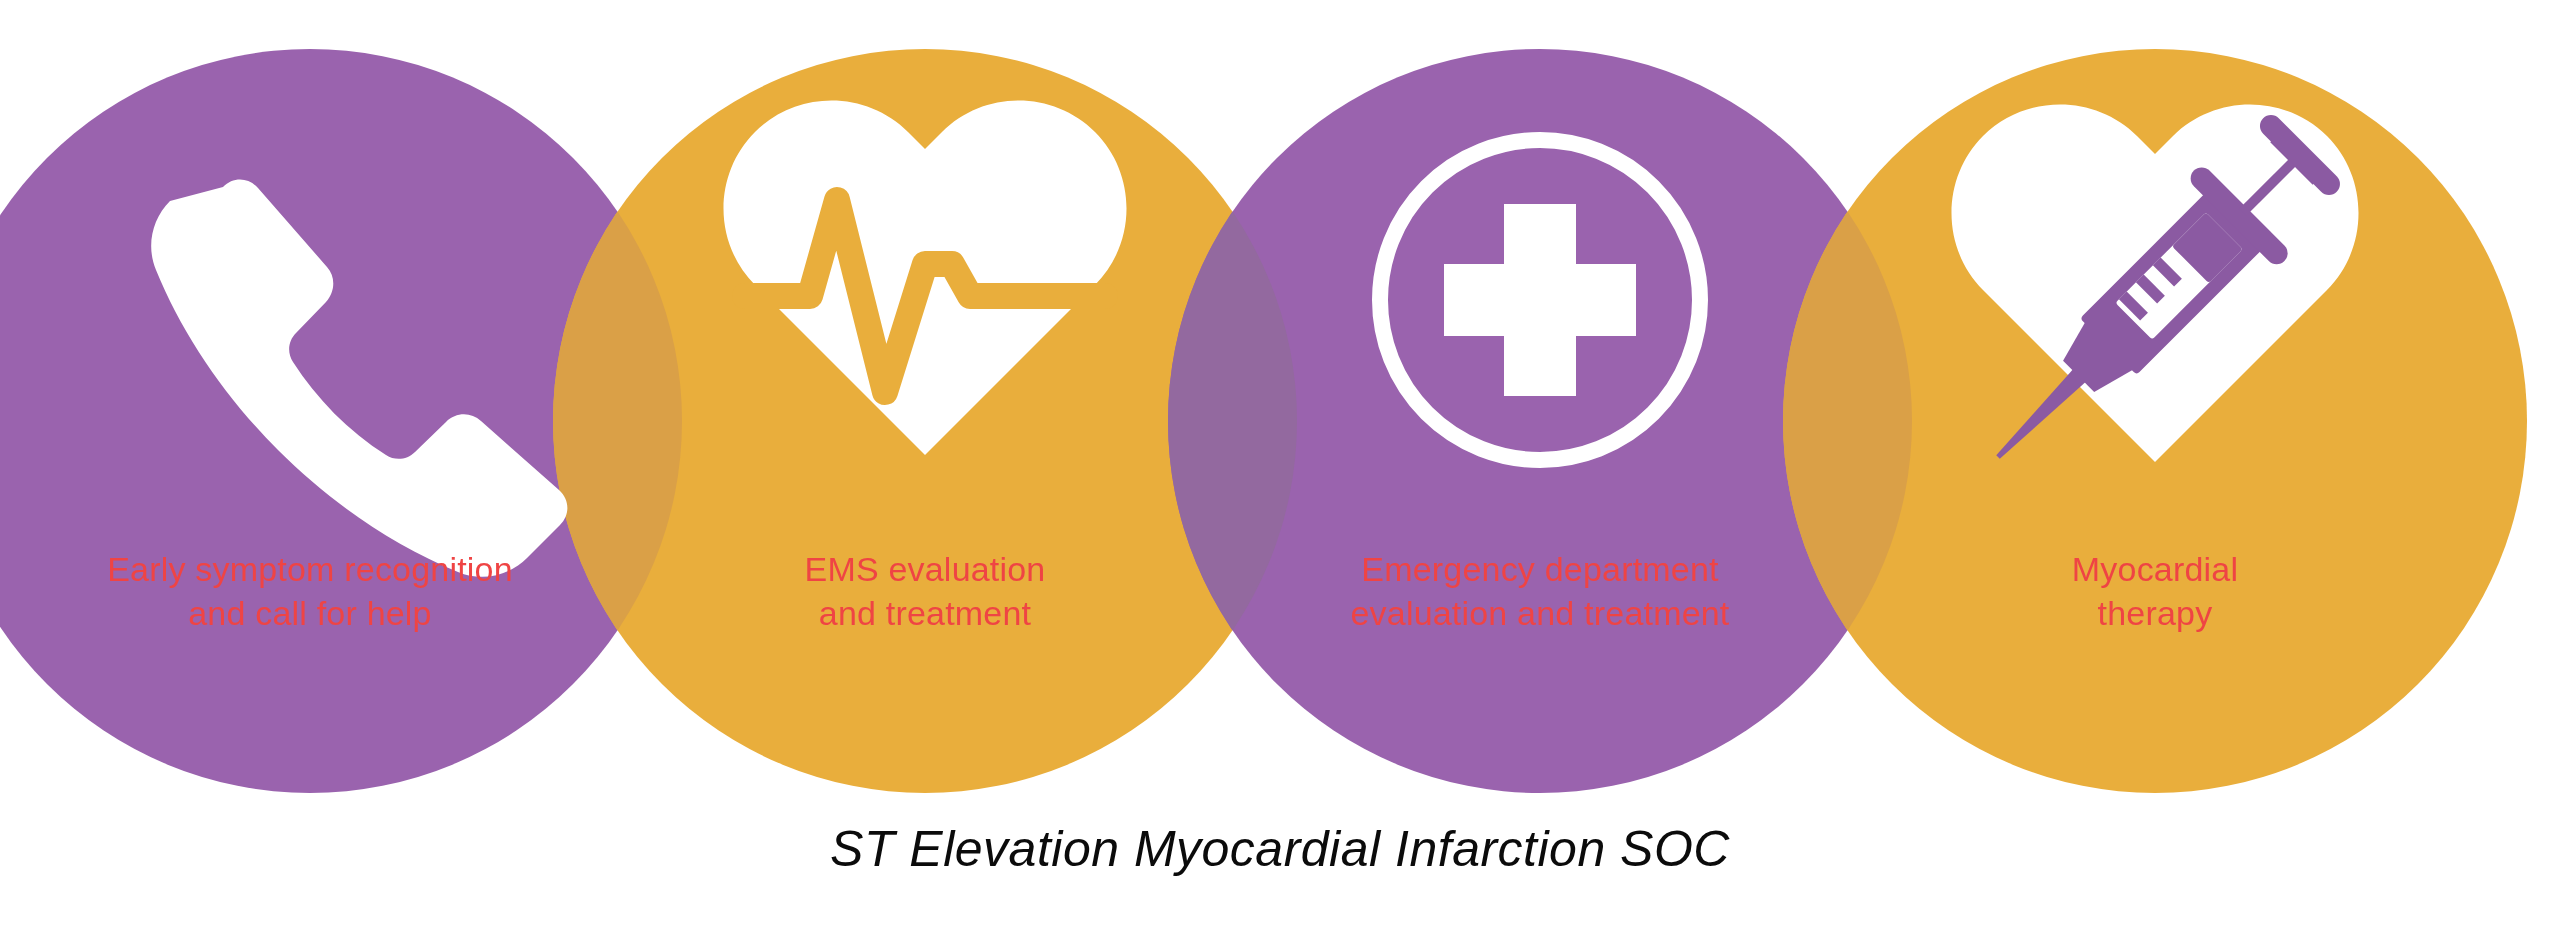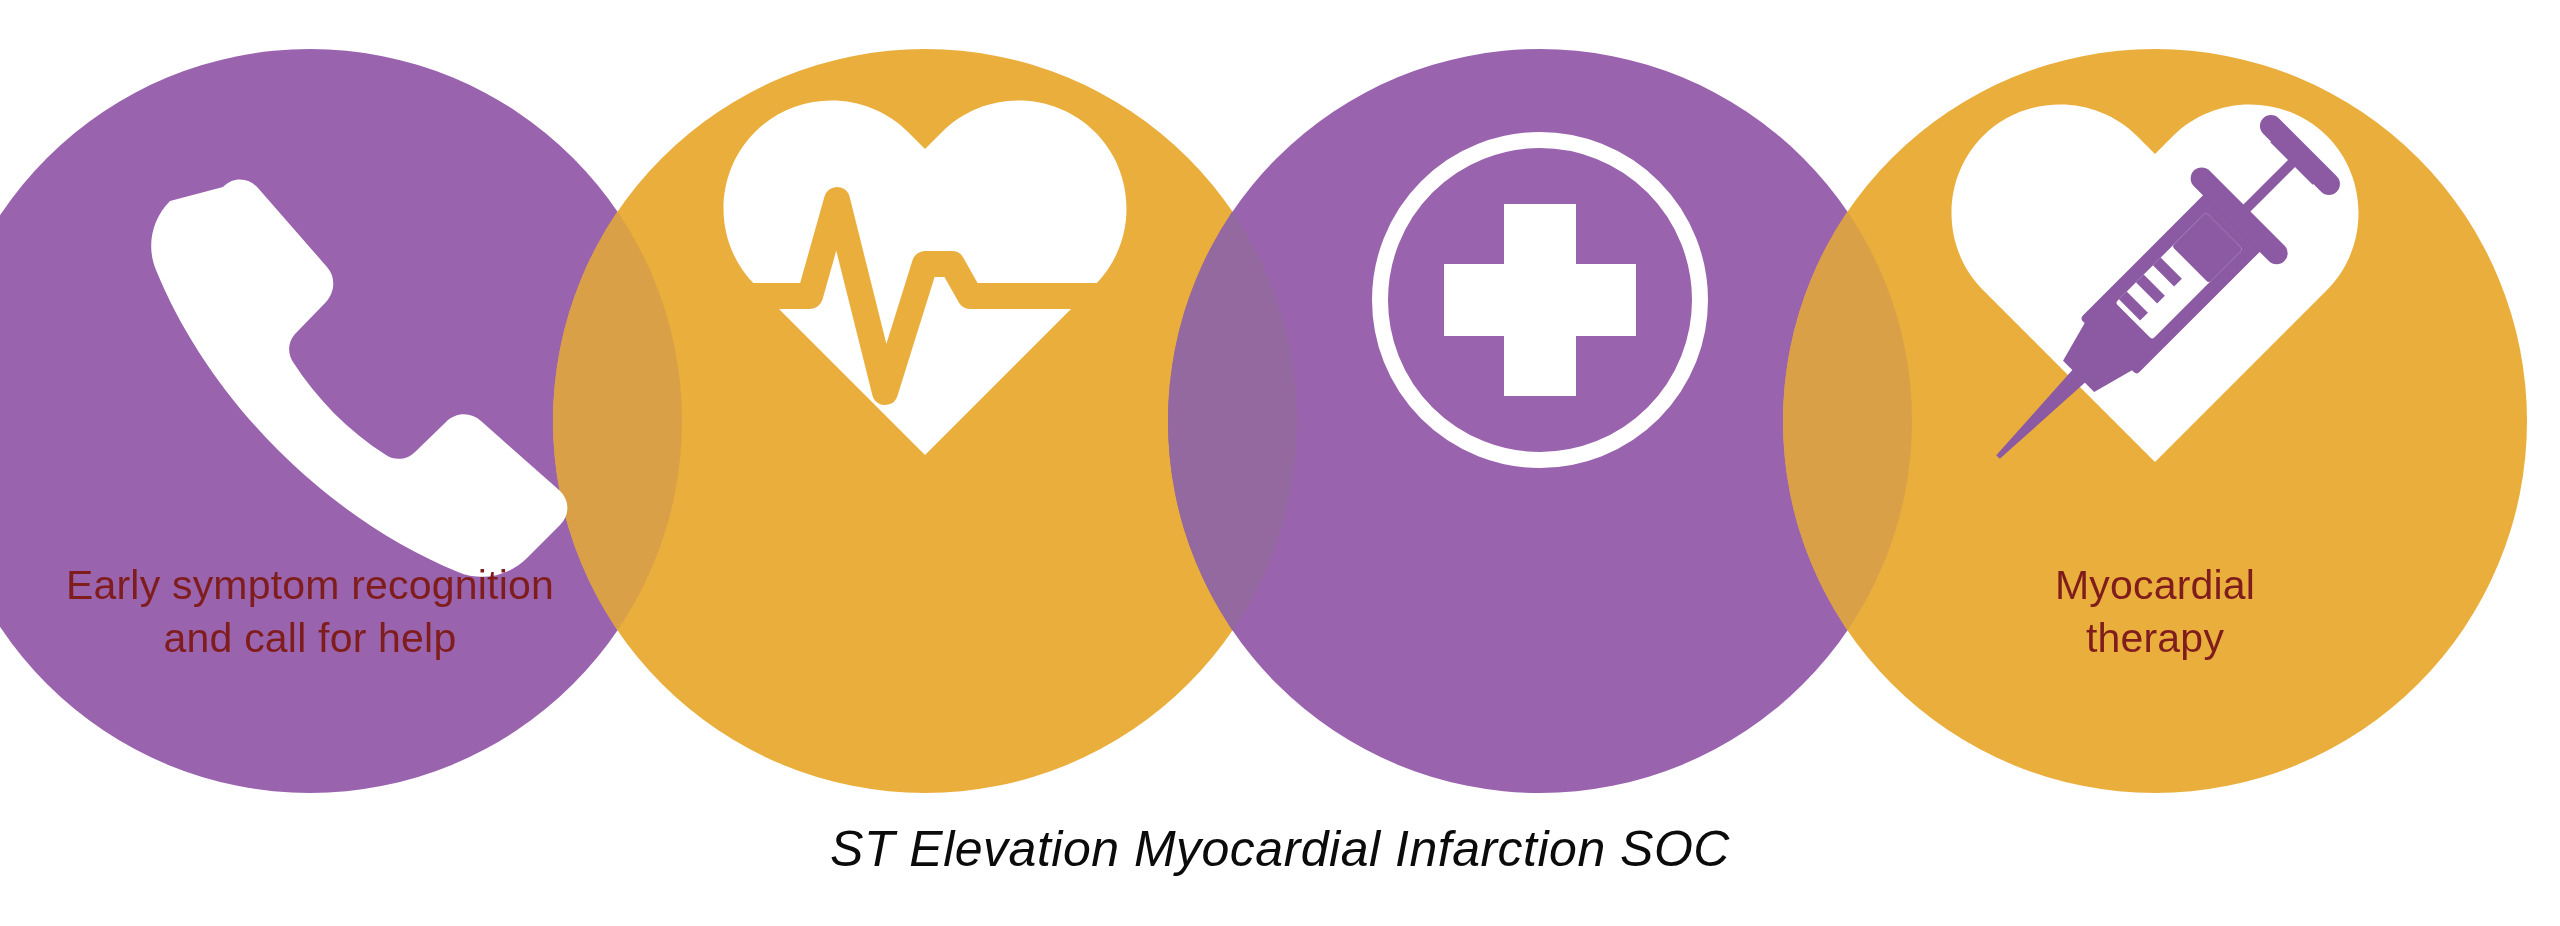--- a/index.html
+++ b/index.html
@@ -22,29 +22,28 @@
     position: absolute;
     left: 0;
     top: 0;
     width: 2560px;
     height: 926px;
     display: block;
   }
   .circle-label {
     position: absolute;
     text-align: center;
-    color: #7f1d1d;
+    color: #ef4444;
     font-family: "Liberation Sans", sans-serif;
-    font-size: 41px;
+    font-size: 34px;
     line-height: 1.30;
     font-weight: 400;
     letter-spacing: 0.2px;
     pointer-events: none;
     white-space: pre-line;
-    margin-top: 12px;
   }
   .title-bar {
     position: absolute;
     left: 0;
     top: 820px;
     width: 2560px;
     text-align: center;
   }
   .title-text {
     display: inline-block;
@@ -177,21 +176,25 @@
         <rect x="-30" y="-202" width="60" height="9" fill="#8b5aa2"></rect>
 
         <rect x="-52" y="-216" width="104" height="22" rx="11" fill="#8b5aa2"></rect>
       </g>
     </g>
   </svg>
 
   <div class="circle-label" style="left:30px; top:547px; width:560px;">Early symptom recognition
 and call for help</div>
 
-
+  <div class="circle-label" style="left:645px; top:547px; width:560px;">EMS evaluation
+and treatment</div>
+
+  <div class="circle-label" style="left:1255px; top:547px; width:570px;">Emergency department
+evaluation and treatment</div>
 
   <div class="circle-label" style="left:1875px; top:547px; width:560px;">Myocardial
 therapy</div>
 
   <div class="title-bar">
     <span class="title-text">ST Elevation Myocardial Infarction SOC</span>
   </div>
 
 </div>
 

